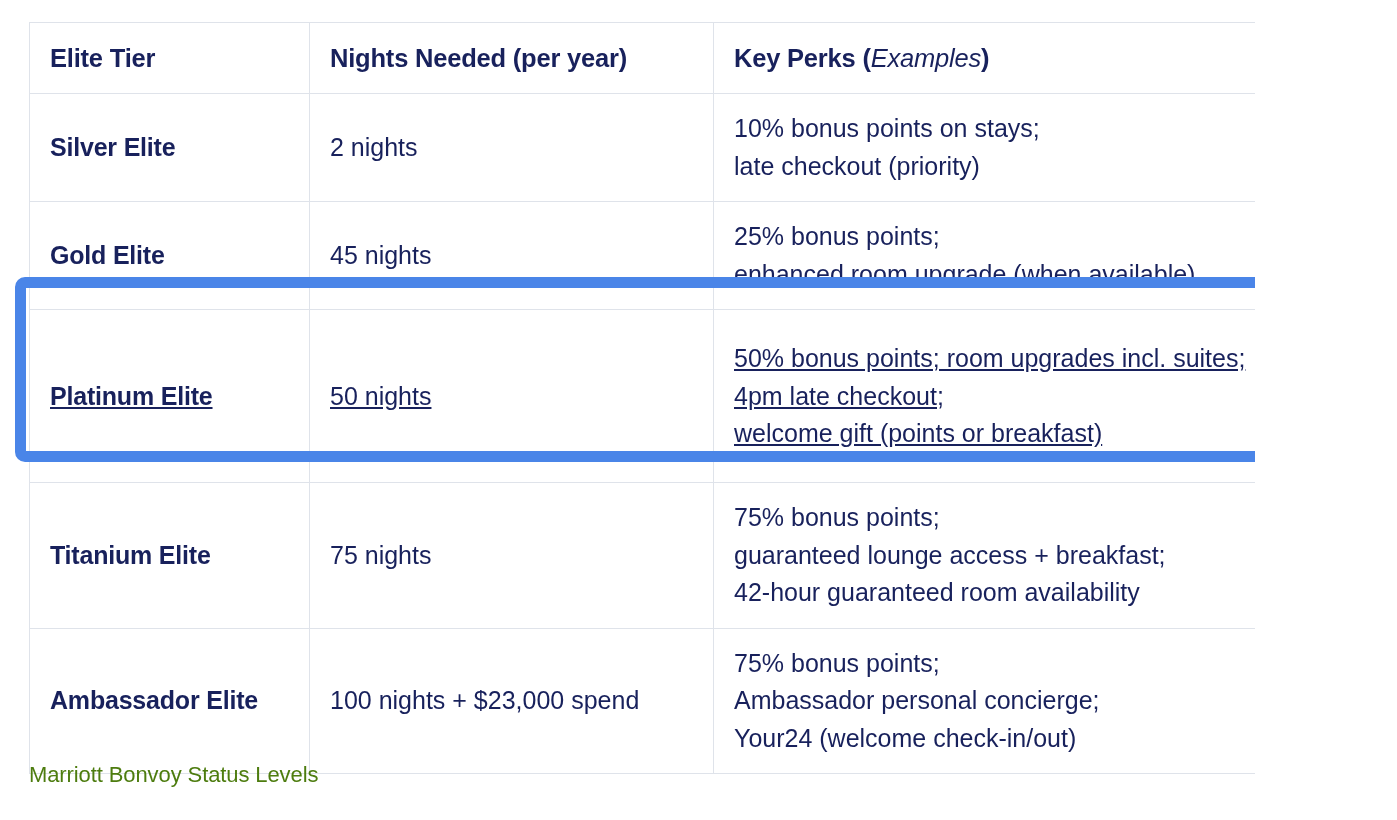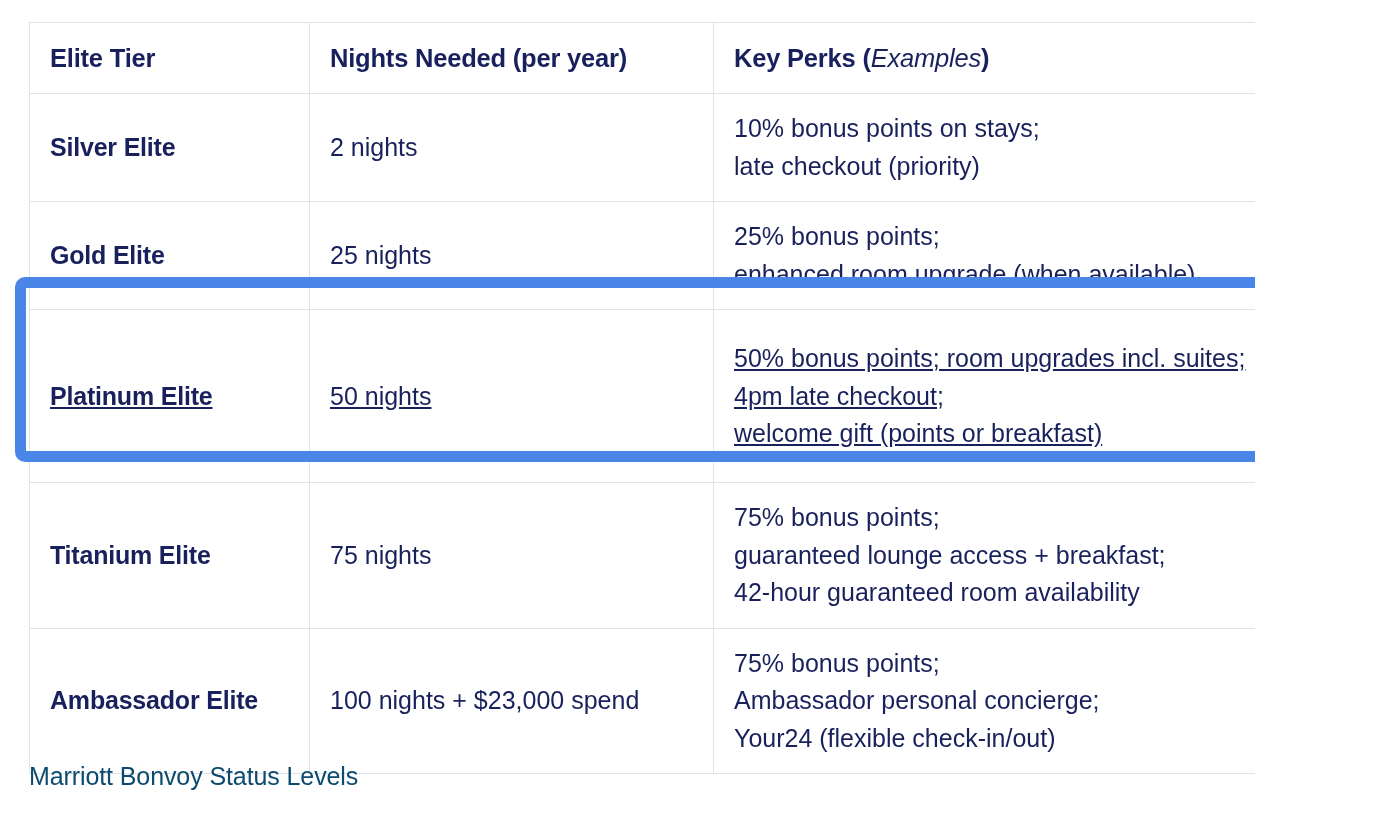--- a/index.html
+++ b/index.html
@@ -112,23 +112,23 @@
     border: 11px solid #4a85e8;
     border-radius: 10px;
     box-sizing: border-box;
     pointer-events: none;
   }
 
   .caption {
     position: absolute;
     left: 29px;
     top: 762px;
-    font-size: 25px;
-    font-weight: 400;
-    color: #0c4a6e;
+    font-size: 22px;
+    font-weight: 400;
+    color: #4d7c0f;
     letter-spacing: -0.1px;
   }
 </style>
 </head>
 <body>
 
 <div class="page">
 
   <div class="page-edge-rule"></div>
 
@@ -152,21 +152,21 @@
           <td class="tier">Silver Elite</td>
           <td class="nights">2 nights</td>
           <td class="perks">
             <span class="perk-line">10% bonus points on stays;</span>
             <span class="perk-line">late checkout (priority)</span>
           </td>
         </tr>
 
         <tr class="r-gold">
           <td class="tier">Gold Elite</td>
-          <td class="nights">25 nights</td>
+          <td class="nights">45 nights</td>
           <td class="perks">
             <span class="perk-line">25% bonus points;</span>
             <span class="perk-line">enhanced room upgrade (when available)</span>
           </td>
         </tr>
 
         <tr class="r-platinum">
           <td class="tier">Platinum Elite</td>
           <td class="nights">50 nights</td>
           <td class="perks">
@@ -185,21 +185,21 @@
             <span class="perk-line">42-hour guaranteed room availability</span>
           </td>
         </tr>
 
         <tr class="r-ambassador">
           <td class="tier">Ambassador Elite</td>
           <td class="nights">100 nights + $23,000 spend</td>
           <td class="perks">
             <span class="perk-line">75% bonus points;</span>
             <span class="perk-line">Ambassador personal concierge;</span>
-            <span class="perk-line">Your24 (flexible check-in/out)</span>
+            <span class="perk-line">Your24 (welcome check-in/out)</span>
           </td>
         </tr>
 
       </tbody>
     </table>
   </div>
 
   <div class="highlight-box"></div>
 
   <div class="caption">Marriott Bonvoy Status Levels</div>

